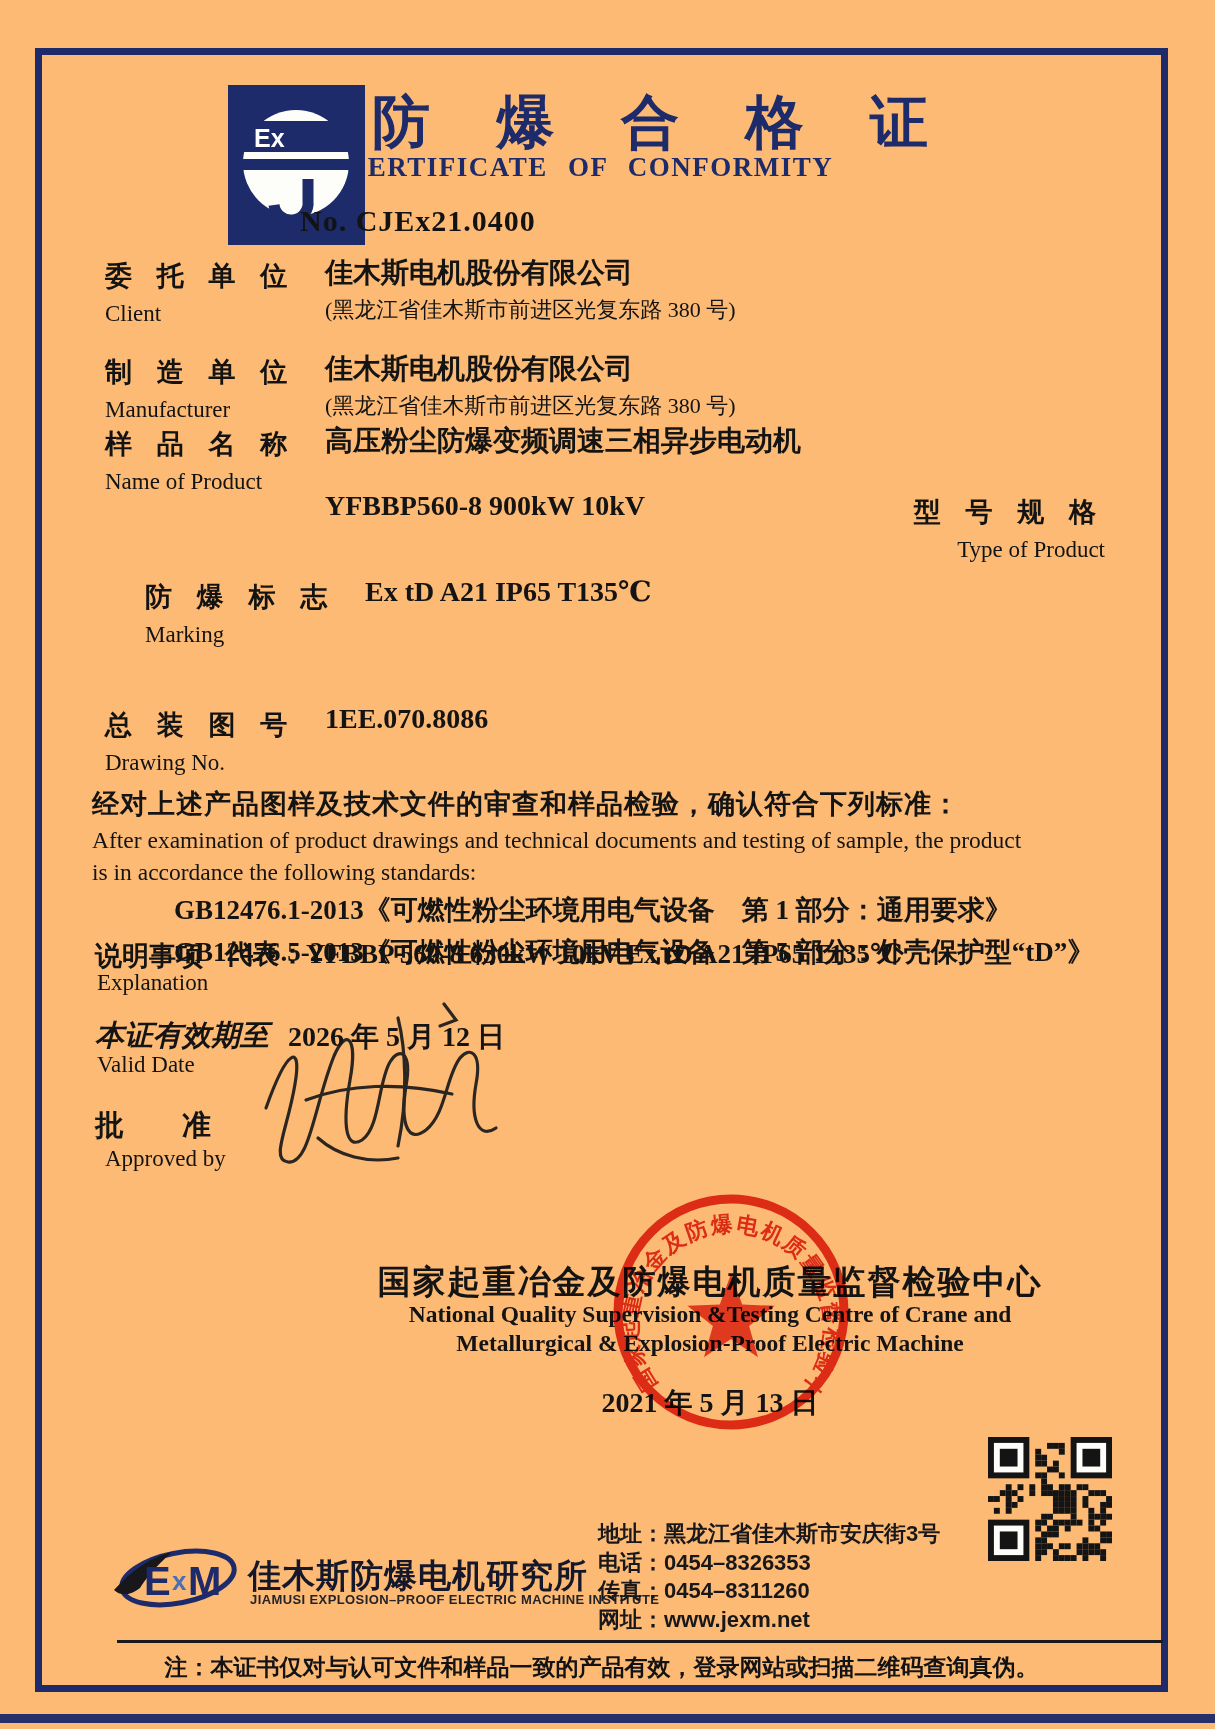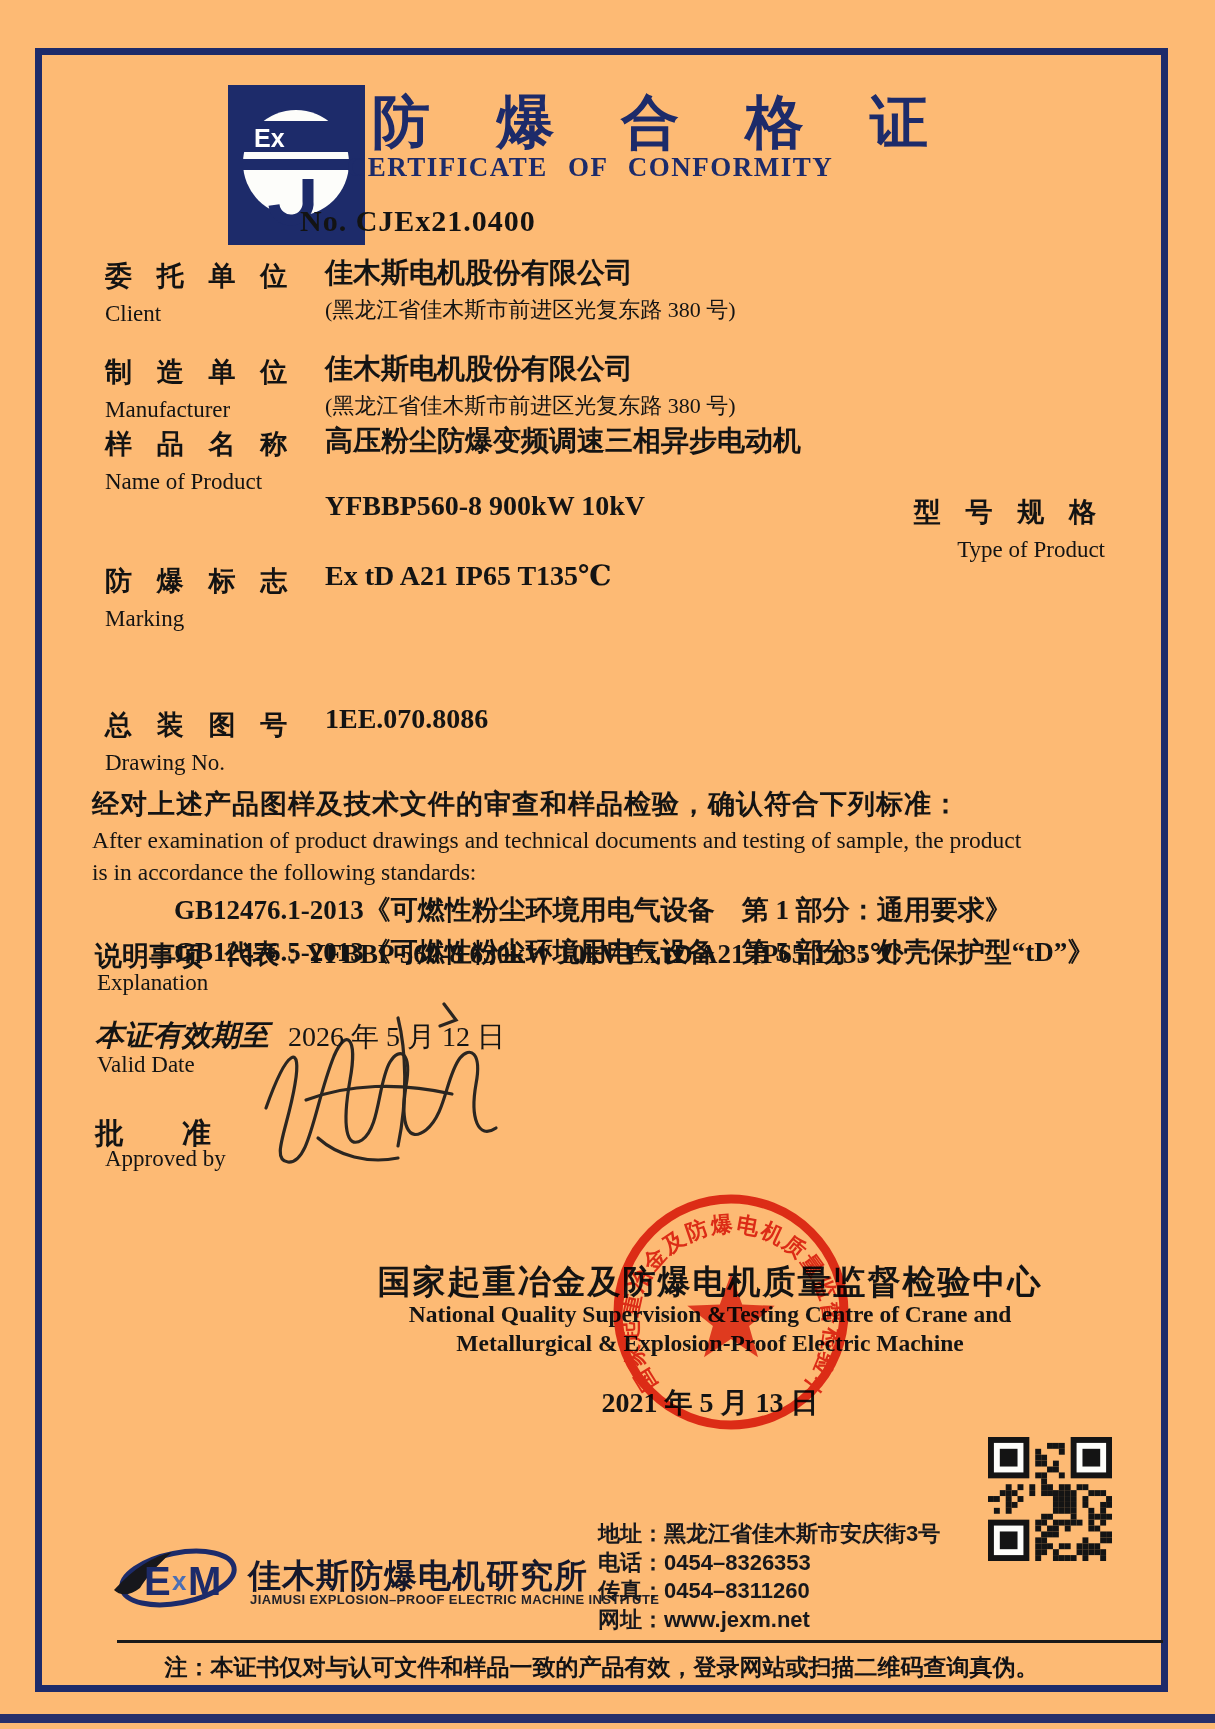--- a/index.html
+++ b/index.html
@@ -17,36 +17,36 @@
   .title-en { left:340px; top:152px; width:500px; text-align:center; font-size:27px; font-weight:800;
               color:#1d2b6a; letter-spacing:1.5px; word-spacing:12px; white-space:nowrap; }
   .cert-no  { left:300px; top:204px; width:510px; text-align:left; font-size:30px; font-weight:700;
               color:#131313; letter-spacing:1px; white-space:nowrap; }
 
   .frow { left:105px; width:1000px; }
   .f-zh { font-size:27px; font-weight:600; letter-spacing:9px; color:#131313; white-space:nowrap; }
   .f-en { font-size:23px; margin-top:7px; color:#131313; white-space:nowrap; }
   .f-val { position:absolute; left:220px; top:-4px; font-size:28px; font-weight:700; white-space:nowrap; }
   .f-sub { position:absolute; left:220px; top:37px; font-size:22px; font-weight:500; white-space:nowrap; }
-  .r1{top:258px;} .r2{top:354px;} .r3{top:426px;} .r4{top:494px;text-align:right;} .r5{top:563px;} .r6{top:635px;} .r7{top:707px;}
+  .r1{top:258px;} .r2{top:354px;} .r3{top:426px;} .r4{top:494px;text-align:right;} .r5{top:579px;margin-left:40px;} .r6{top:635px;} .r7{top:707px;}
 
   .stmt { left:92px; top:786px; width:1045px; }
   .stmt-zh { font-size:27px; font-weight:600; letter-spacing:1px; white-space:nowrap; }
   .stmt-en { font-size:23.5px; line-height:28px; margin-top:4px; white-space:nowrap; }
   .std { font-size:27px; font-weight:600; margin:6px 0 0 82px; white-space:nowrap; }
 
   .expl-label { left:95px; top:938px; font-size:27px; font-weight:600; white-space:nowrap; }
   .expl-value { left:225px; top:936px; font-size:27px; font-weight:700; white-space:nowrap; }
   .expl-en    { left:97px; top:970px; font-size:23px; white-space:nowrap; }
 
   .valid-label { left:95px; top:1016px; font-size:29px; font-weight:600; white-space:nowrap;font-style:italic; }
-  .valid-value { left:288px; top:1018px; font-size:28px; font-weight:400; white-space:nowrap;text-align:center; }
+  .valid-value { left:288px; top:1018px; font-size:28px; font-weight:700; white-space:nowrap;text-align:center; }
   .valid-en    { left:97px; top:1052px; font-size:23px; white-space:nowrap; }
 
-  .appr-label { left:95px; top:1106px; font-size:29px; font-weight:600; white-space:nowrap;margin-top:8px; }
+  .appr-label { left:95px; top:1106px; font-size:29px; font-weight:600; white-space:nowrap; }
   .appr-en    { left:105px; top:1146px; font-size:23px; white-space:nowrap; }
   .signature  { left:248px; top:988px; width:280px; height:205px; }
 
   .issuer { left:360px; top:0; width:700px; text-align:center; }
   .iss-zh  { position:absolute; left:0; top:1260px; width:700px; font-size:33px; font-weight:700;
              letter-spacing:2px; white-space:nowrap; }
   .iss-en1 { position:absolute; left:0; top:1301px; width:700px; font-size:23.5px; font-weight:700; white-space:nowrap; }
   .iss-en2 { position:absolute; left:0; top:1330px; width:700px; font-size:23.5px; font-weight:700; white-space:nowrap; }
   .iss-date{ position:absolute; left:0; top:1384px; width:700px; font-size:28px; font-weight:600; white-space:nowrap; }
 

